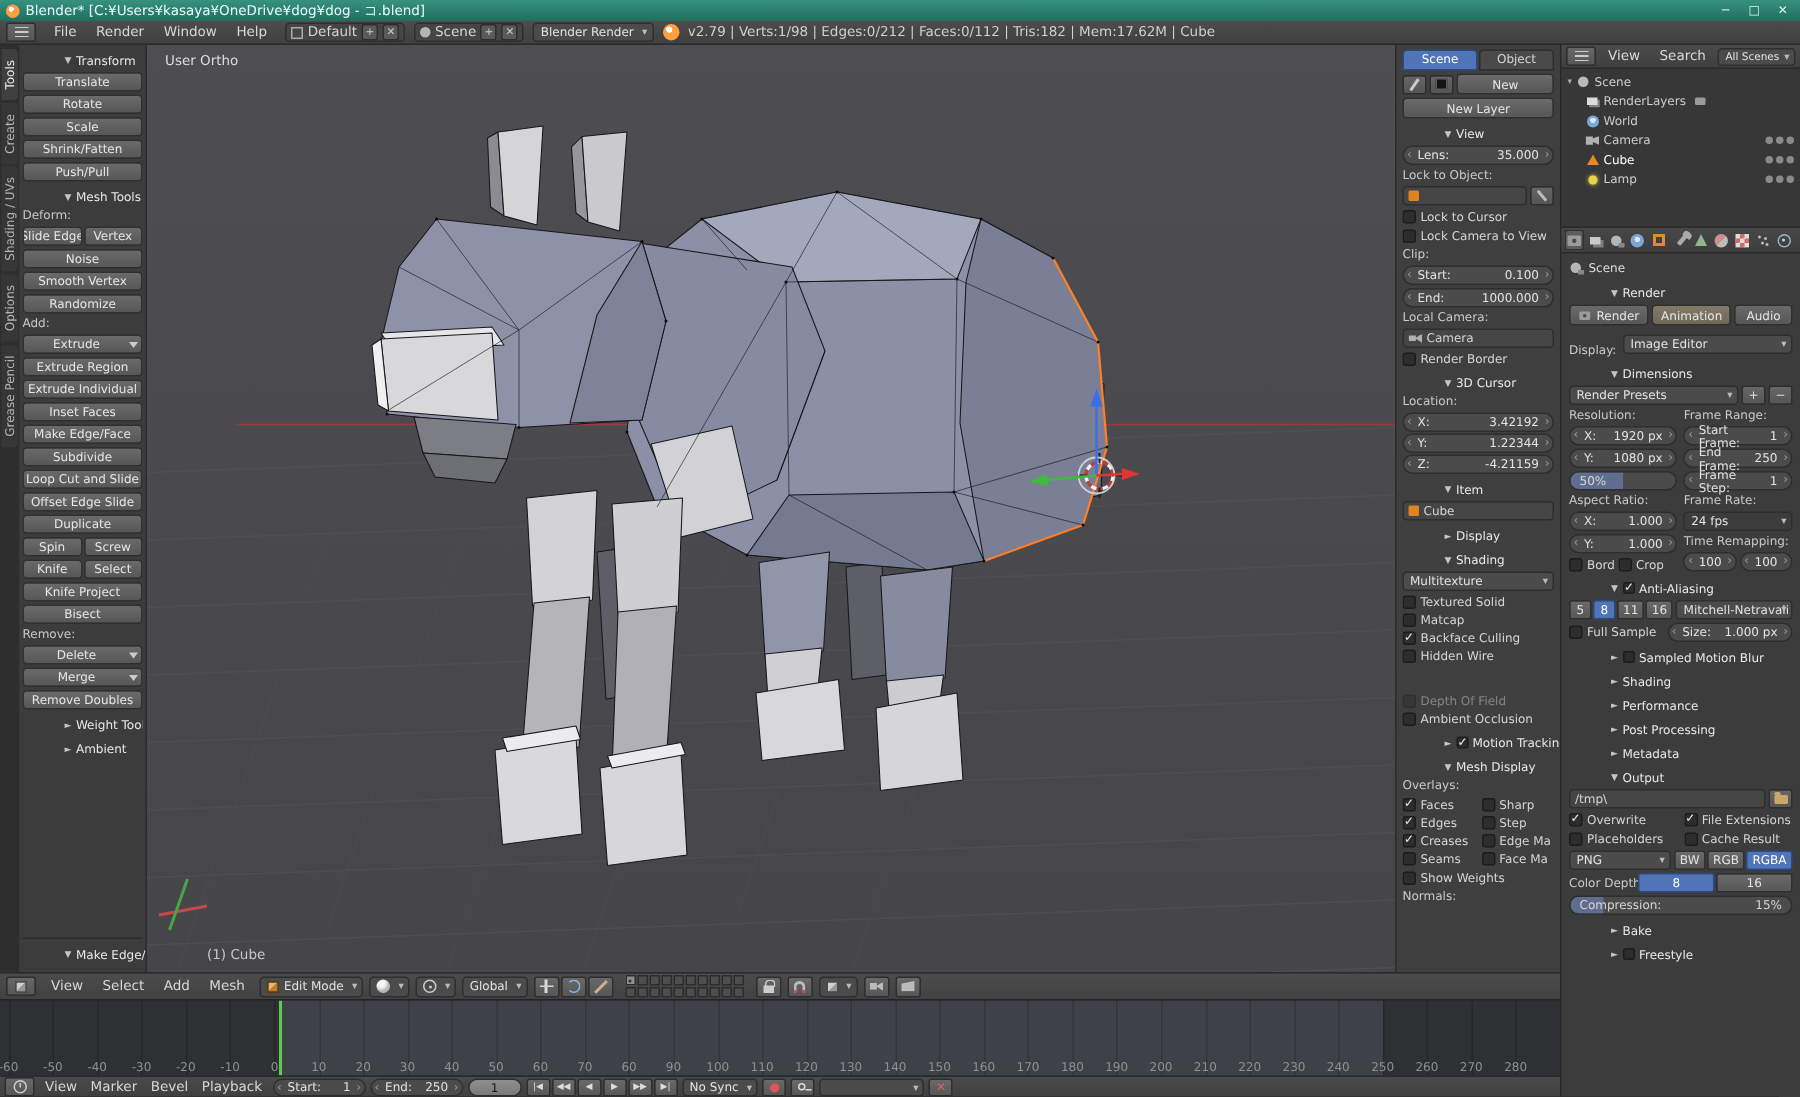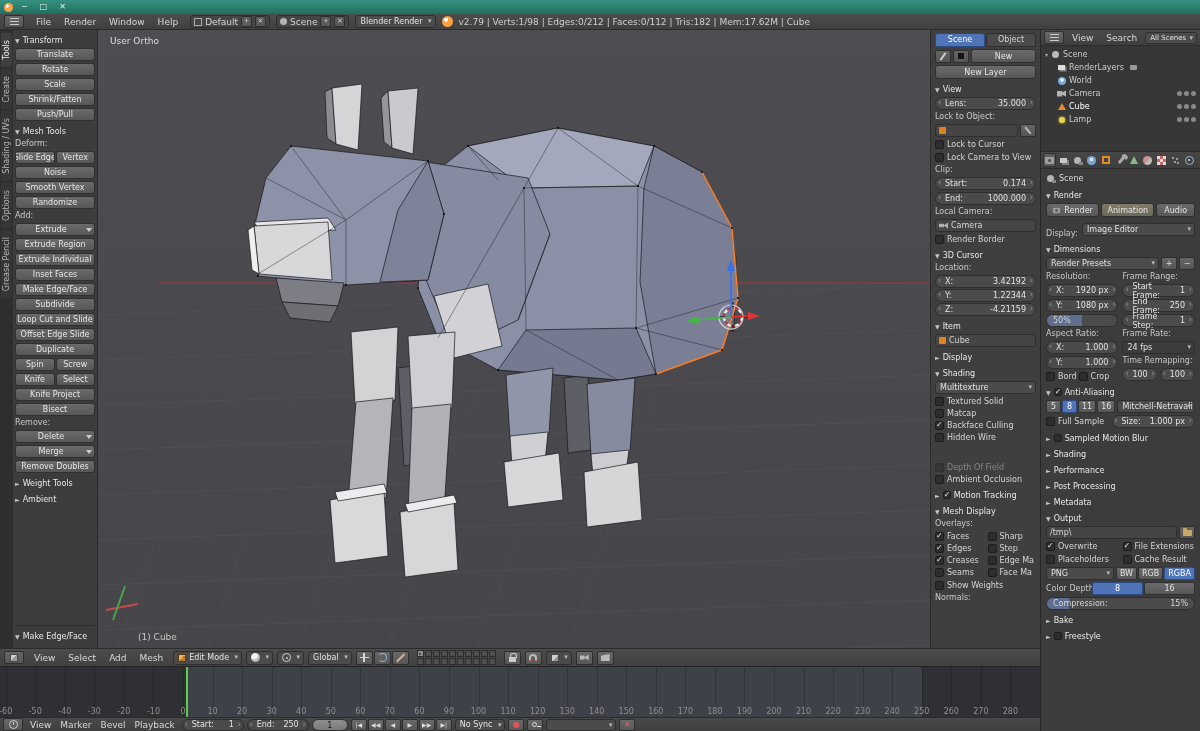--- a/index.html
+++ b/index.html
@@ -36,21 +36,21 @@
 .drop::after{content:"▾";position:absolute;right:3px;top:1px;font-size:7px;color:#bbb;}
 .drop.dark{background:#3c3c3c;}
 .idrop{display:flex;align-items:center;gap:3px;background:#454545;border:1px solid #2e2e2e;border-radius:3px;height:13px;padding:0 3px;font-size:8px;white-space:nowrap;overflow:hidden;}
 .chk{display:flex;align-items:center;gap:3px;height:11px;font-size:8px;white-space:nowrap;overflow:hidden;}
 .chk.dis{opacity:.45;margin-top:18px;}
 .box{width:9px;height:9px;background:#2d2d2d;border:1px solid #1c1c1c;border-radius:2px;position:relative;flex:none;}
 .box.on::after{content:"✓";position:absolute;top:-2px;left:0;font-size:8px;color:#eaeaea;}
 .box.mini{width:8px;height:8px;}
 .box.hideable{display:none;}
 .box.hideable.shown{display:inline-block;}
-.phead{display:flex;align-items:center;gap:3px;color:#e8e8e8;height:12px;margin-top:2px;font-size:8px;white-space:nowrap;}
+.phead{display:flex;align-items:center;gap:3px;color:#e8e8e8;height:12px;margin-top:2px;font-size:8px;white-space:nowrap;margin-left:28px;}
 .phead::before{content:"▼";font-size:6px;color:#c5c5c5;}
 .phead.closed::before{content:"►";}
 .slabel{color:#c9c9c9;height:10px;line-height:10px;font-size:8px;white-space:nowrap;}
 .sqbtn{width:16px;height:13px;background:linear-gradient(#666,#555);border:1px solid #2e2e2e;border-radius:2px;display:inline-flex;align-items:center;justify-content:center;color:#ddd;flex:none;font-size:8px;}
 .slider{position:relative;background:#4b4b4b;border:1px solid #2e2e2e;border-radius:7px;height:13px;overflow:hidden;display:flex;align-items:center;padding:0 6px;font-size:8px;gap:3px;}
 .slider .fill{position:absolute;left:0;top:0;bottom:0;background:#5f6e8e;}
 .slider span{position:relative;z-index:1;}
 .slider .sv{margin-left:auto;}
 .sbtn{min-width:15px;padding:0 3px;height:13px;background:linear-gradient(#6a6a6a,#575757);border:1px solid #303030;border-radius:2px;display:inline-flex;align-items:center;justify-content:center;font-size:8px;color:#e2e2e2;}
 .sgroup{display:flex;gap:1px;}
@@ -197,20 +197,21 @@
 .pbtn.unlink{color:#e06060;font-size:8px;}
 .drop.empty{width:70px;}
 </style>
 </head>
 <body>
 
 <div class="app">
 
   <div class="titlebar">
     <i class="blogo"></i>
+    <span class="title-text">Blender* [C:¥Users¥kasaya¥OneDrive¥dog¥dog - コ.blend]</span>
     <span class="wbtn">─</span>
     <span class="wbtn">□</span>
     <span class="wbtn">✕</span>
   </div>
 
   <div class="infobar">
     <span class="ebtn">
         <i class="vi-lines"></i>
       </span>
     <span class="menubar">
@@ -516,21 +517,21 @@
         <span class="box"></span>
         <span>Lock to Cursor</span>
       </div>
     <div class="chk">
         <span class="box"></span>
         <span>Lock Camera to View</span>
       </div>
     <div class="slabel">Clip:</div>
     <div class="stepper">
         <span class="sl">Start:</span>
-        <span class="sv">0.174</span>
+        <span class="sv">0.100</span>
       </div>
     <div class="stepper">
         <span class="sl">End:</span>
         <span class="sv">1000.000</span>
       </div>
     <div class="slabel">Local Camera:</div>
     <div class="idrop">
         <i class="cam-ic"></i>
         <span>Camera</span>
       </div>

